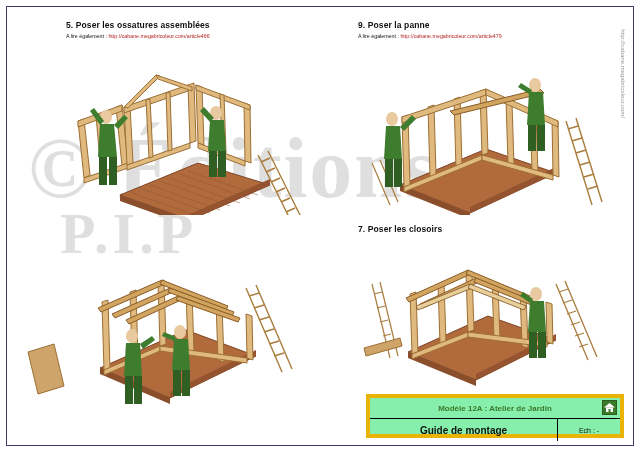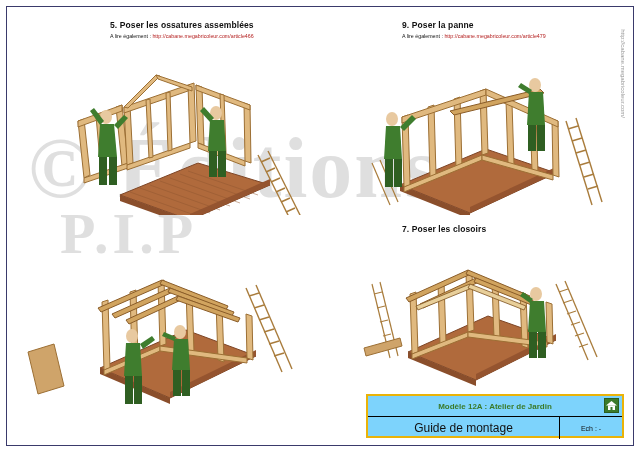--- a/index.html
+++ b/index.html
@@ -1,43 +1,43 @@
 <!DOCTYPE html>
 <html><head>
 <meta charset="utf-8">
 <style>
   html,body{margin:0;padding:0;background:#0b0b0b;}
   body{width:640px;height:452px;overflow:hidden;font-family:"Liberation Sans",sans-serif;}
   .page{position:relative;width:640px;height:452px;background:#ffffff;box-sizing:border-box;}
   .frame{position:absolute;left:6px;top:6px;width:628px;height:440px;border:1px solid #3a3a6b;box-sizing:border-box;}
 
-  .panel{position:absolute;box-sizing:border-box;margin-left:44px;}
+  .panel{position:absolute;box-sizing:border-box;}
   .ptitle{font-size:8.5px;font-weight:bold;color:#111;letter-spacing:0.1px;}
   .psub{font-size:5.3px;color:#111;margin-top:2.5px;}
   .psub .lnk{color:#b42020;}
 
   
   .wm{position:absolute;left:0;top:0;width:628px;height:440px;pointer-events:none;overflow:hidden;}
   .wm-text{position:absolute;font-family:"Liberation Serif",serif;font-weight:bold;color:rgba(150,150,150,0.30);white-space:nowrap;}
   .wm1{left:28px;top:118px;font-size:86px;letter-spacing:2px;}
   .wm2{left:60px;top:200px;font-size:58px;letter-spacing:4px;}
   .wm-side{position:absolute;right:2px;top:118px;transform:rotate(90deg);transform-origin:right top;font-size:6px;color:rgba(120,120,120,0.75);white-space:nowrap;}
 
   
   .scene{position:absolute;left:0;right:0;}
   svg{display:block;}
 
   
-  .titlebox{position:absolute;left:366px;top:394px;width:258px;height:44px;border:2px solid #eab308;background:#7dd3fc;box-sizing:border-box;}
+  .titlebox{position:absolute;left:366px;top:394px;width:258px;height:44px;border:4px solid #eab308;background:#86efac;box-sizing:border-box;}
   .tb-row1{position:relative;height:20px;border-bottom:1px solid #000;display:flex;align-items:center;justify-content:center;}
   .tb-row1 .t1{font-size:8px;font-weight:bold;color:#3a7a2a;}
   .tb-logo{position:absolute;right:3px;top:2px;width:15px;height:15px;}
   .tb-row2{height:22px;display:flex;align-items:stretch;}
   .tb-left{flex:1;display:flex;align-items:center;justify-content:center;border-right:1px solid #000;}
-  .tb-left .t2{font-size:12px;font-weight:normal;color:#111;}
+  .tb-left .t2{font-size:10px;font-weight:bold;color:#111;}
   .tb-right{width:62px;display:flex;align-items:center;justify-content:center;}
   .tb-right .t3{font-size:7px;color:#111;}
 </style>
 </head>
 <body>
 
 <div class="page">
   <div class="frame"></div>
 
   <div class="wm">

